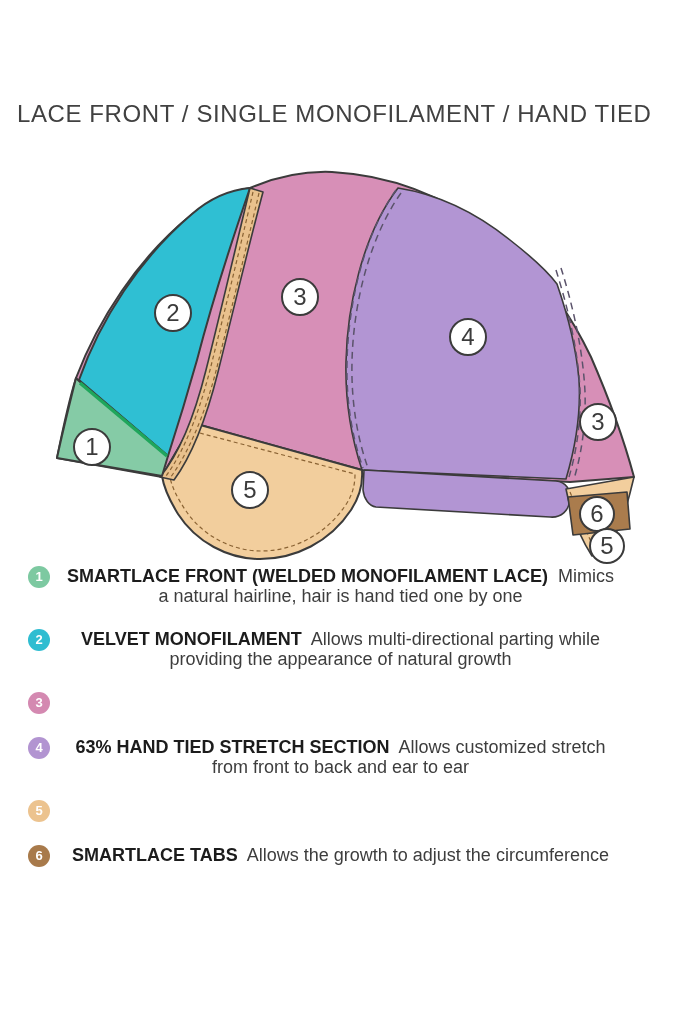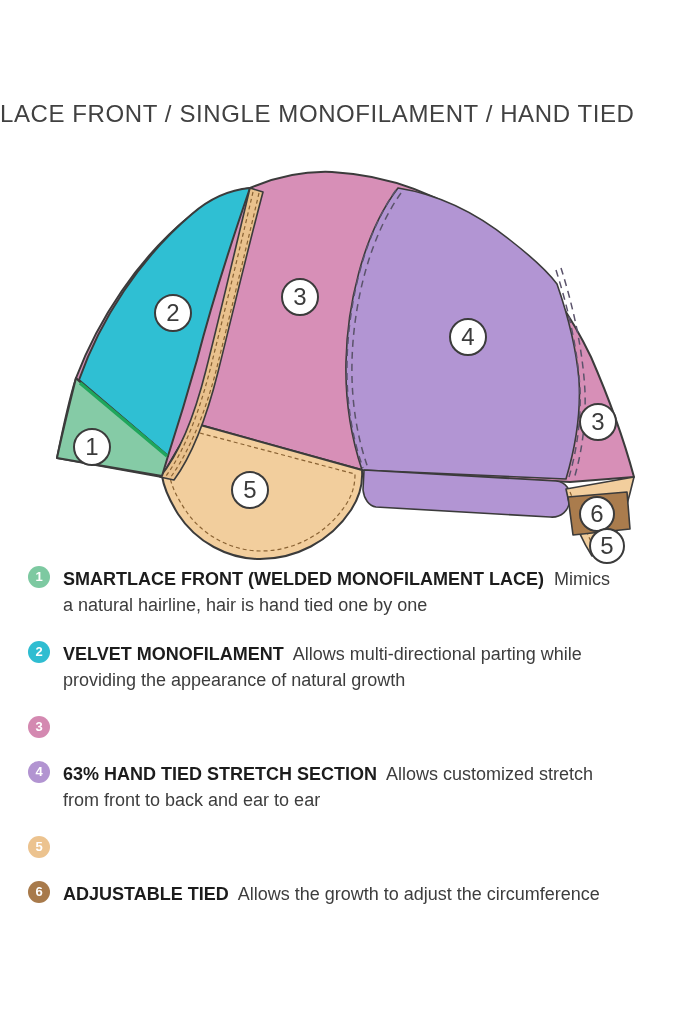--- a/index.html
+++ b/index.html
@@ -1,32 +1,32 @@
 <!DOCTYPE html>
 <html><head>
 <meta charset="utf-8">
 <style>
   html,body{margin:0;padding:0;background:#ffffff;}
   #page{position:relative;width:683px;height:1024px;background:#ffffff;overflow:hidden;
         font-family:"Liberation Sans",sans-serif;}
-  #title{position:absolute;top:100px;left:0;width:616px;text-align:center;
+  #title{position:absolute;top:100px;left:17px;width:616px;text-align:center;
          font-size:24px;letter-spacing:.6px;color:#414141;white-space:nowrap;}
   #cap-svg{position:absolute;top:150px;left:0;}
   .outline{stroke:#3b3b3b;stroke-width:2;stroke-linejoin:round;}
   .thin{stroke:#3b3b3b;stroke-width:1.6;stroke-linejoin:round;}
   .stitch{fill:none;stroke:#8a6334;stroke-width:1.2;stroke-dasharray:4 3;}
   .seamdash{fill:none;stroke:#5b536b;stroke-width:1.5;stroke-dasharray:7 5;}
   .badge-circle{fill:#ffffff;stroke:#3b3b3b;stroke-width:2;}
   .badge-num{font-size:24px;fill:#3b3b3b;text-anchor:middle;}
   #legend{position:absolute;top:566px;left:28px;width:630px;}
   .legend-row{display:flex;align-items:flex-start;margin-bottom:23px;}
   .legend-badge{flex:0 0 22px;width:22px;height:22px;border-radius:50%;
       color:#ffffff;font-size:13px;font-weight:bold;line-height:22px;text-align:center;
       margin-right:13px;}
-  .legend-text{width:555px;font-size:18px;line-height:26px;color:#3d3d3d;}
+  .legend-text{width:555px;font-size:18px;line-height:20px;color:#3d3d3d;text-align:center;}
   .legend-label{font-weight:bold;color:#1c1c1c;}
 </style>
 </head>
 <body>
 
 <div id="page">
 
   <div id="title">LACE FRONT / SINGLE MONOFILAMENT / HAND TIED</div>
 
   <svg id="cap-svg" width="683" height="430" viewBox="0 150 683 430">
@@ -132,19 +132,19 @@
       </div>
     </div>
 
     <div class="legend-row">
       <div class="legend-badge" style="background:#ecc38f">5</div>
     </div>
 
     <div class="legend-row">
       <div class="legend-badge" style="background:#a87a4b">6</div>
       <div class="legend-text">
-        <span class="legend-label">ADJUSTABLE TIED</span>&nbsp;
+        <span class="legend-label">SMARTLACE TABS</span>&nbsp;
         <span>Allows the growth to adjust the circumference</span>
       </div>
     </div>
 
   </div>
 </div>
 
 </body></html>

